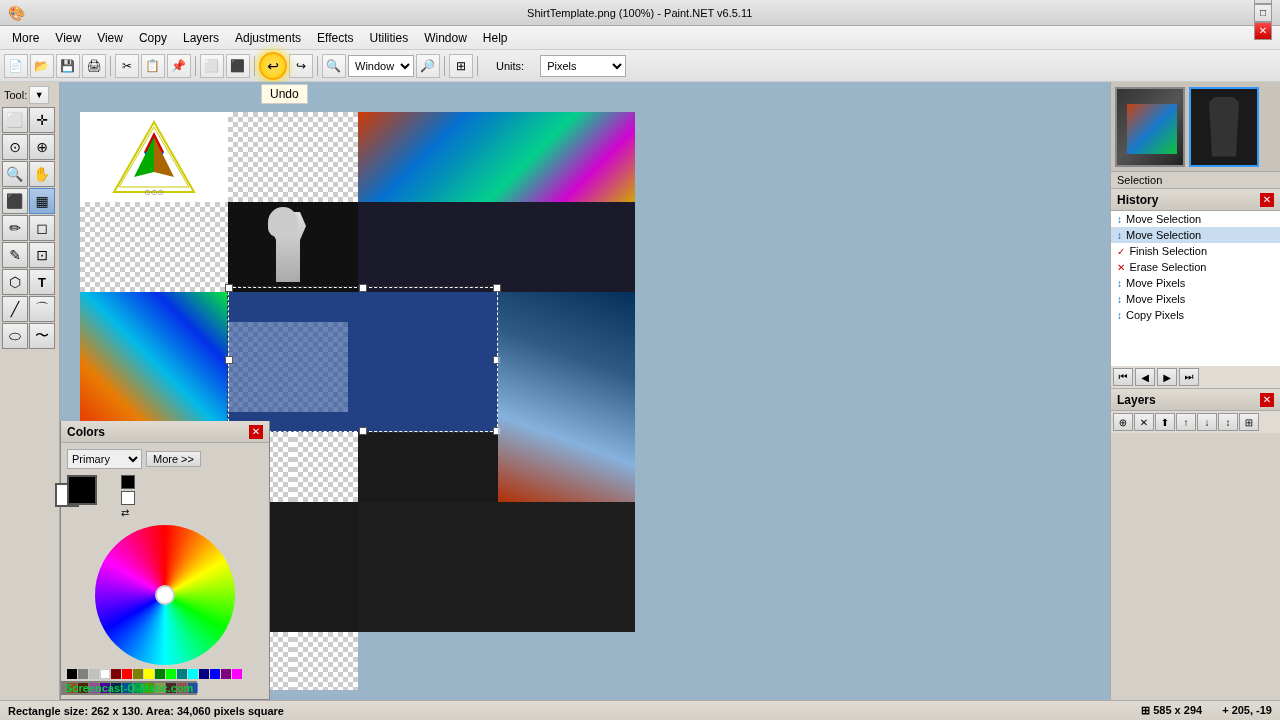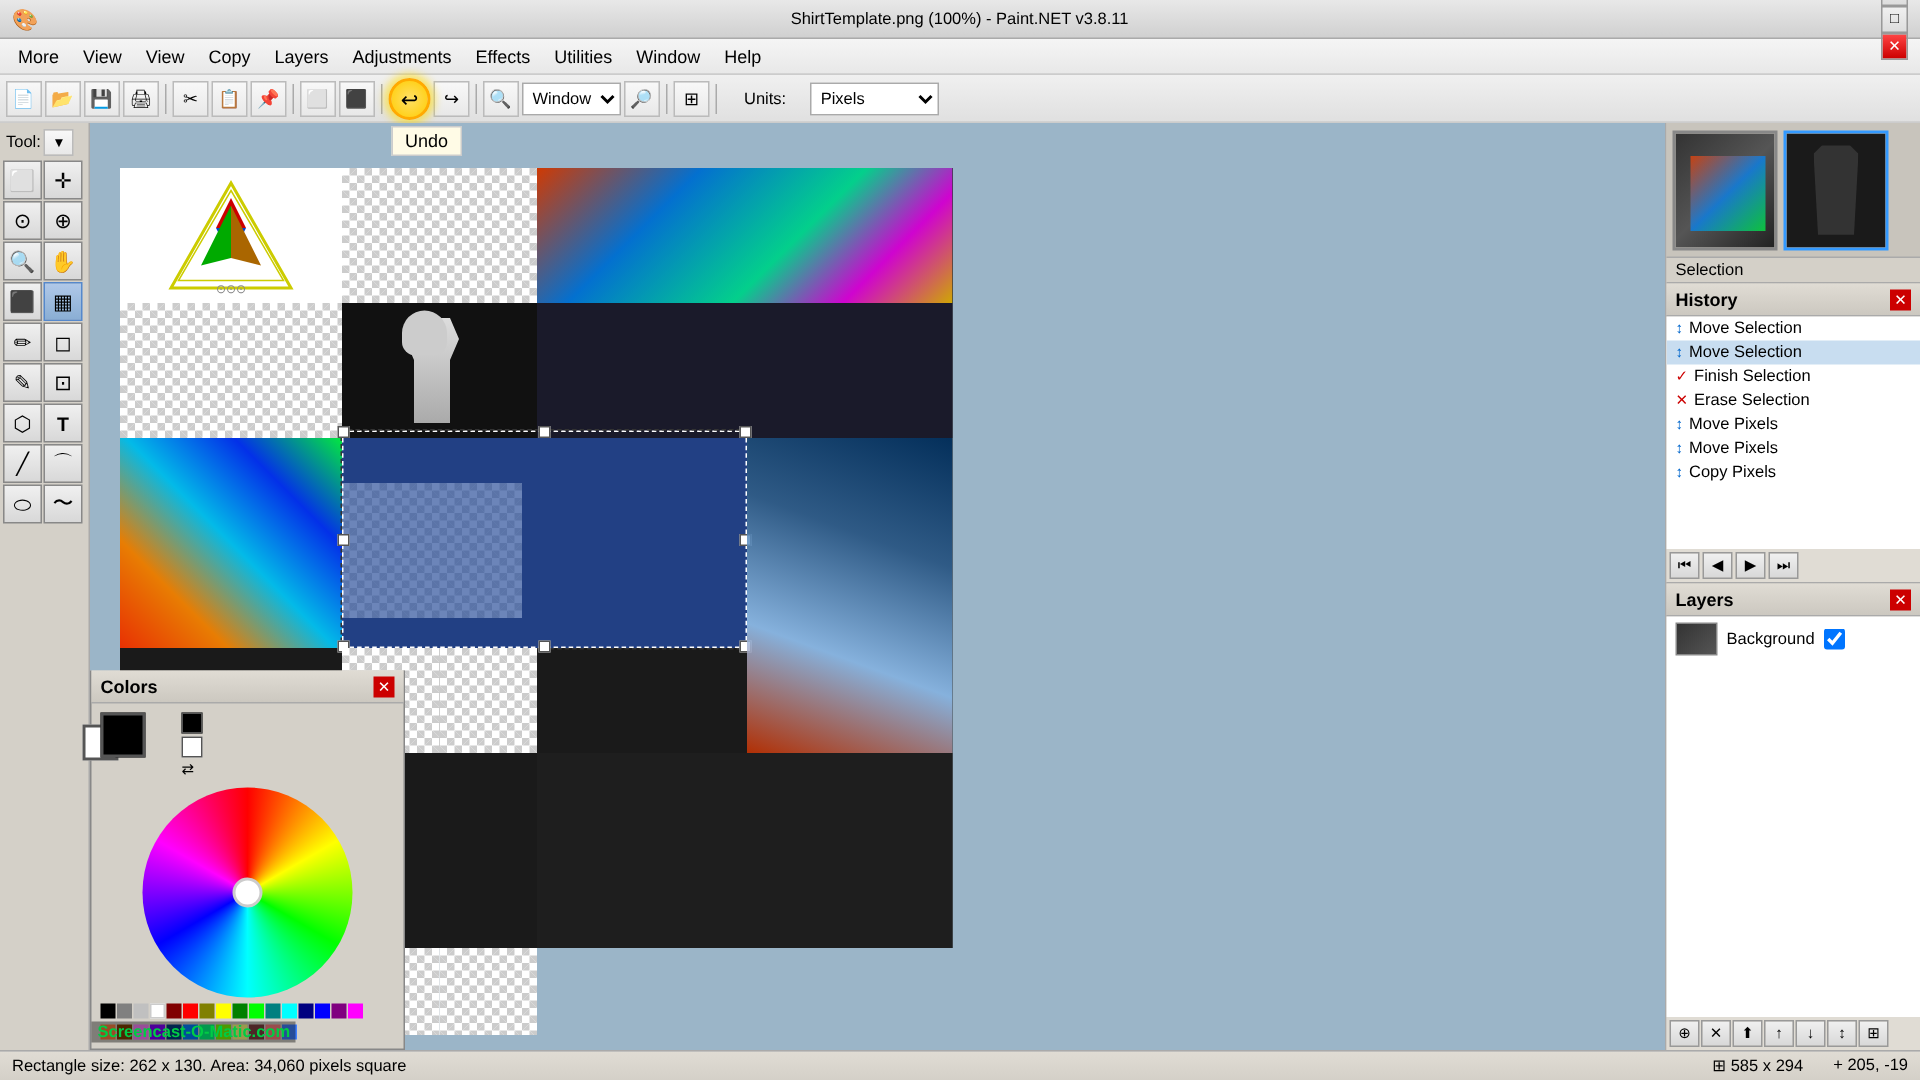--- a/index.html
+++ b/index.html
@@ -357,20 +357,21 @@
       position: absolute;
       left: 0; bottom: 0;
       right: 0; height: 20px;
       background: linear-gradient(to bottom, #e0dcd4, #d4d0c8);
       border-top: 1px solid #aaa;
       display: flex;
       align-items: center;
       padding: 0 8px;
       justify-content: space-between;
       font-size: 11px;
+      font-weight: bold;
     }
     .status-right { display: flex; gap: 20px; }
 
     
     #canvas-wrapper {
       position: absolute;
       top: 10px; left: 10px;
       right: 10px; bottom: 10px;
       overflow: hidden;
       background: #9bb5c8;
@@ -386,21 +387,21 @@
       background-size: 10px 10px;
       background-position: 0 0, 0 5px, 5px -5px, -5px 0px;
       background-color: #fff;
     }
   </style>
 </head>
 <body>
 
 <div id="titlebar">
   <div style="font-size:14px;">🎨</div>
-  <div>ShirtTemplate.png (100%) - Paint.NET v3.8.11</div>
+  <div>ShirtTemplate.png (100%) - Paint.NET v6.5.11</div>
   <div>
     <div class="title-btn">–</div>
     <div class="title-btn">□</div>
     <div class="title-btn close-btn">✕</div>
   </div>
 </div>
 
 <div id="menubar">
   <div class="menu-item">More</div>
   <div class="menu-item">View</div>
@@ -629,48 +630,46 @@
         <div class="hist-btn">▶</div>
         <div class="hist-btn">⏭</div>
       </div>
     </div>
 
     <div id="layers-panel">
       <div class="panel-header">
         <span>Layers</span>
         <button class="panel-close">✕</button>
       </div>
-      <div class="layers-list">
-        <div class="layer-item">
-          <div class="layer-thumb">
-            <div style="width:100%;height:100%;background:linear-gradient(135deg,#333,#555);"></div>
-          </div>
-          <span>Background</span>
-          <input type="checkbox" class="layer-checkbox" checked="" style="">
-        </div>
-      </div>
       <div class="layers-controls">
         <div class="layer-btn">⊕</div>
         <div class="layer-btn">✕</div>
         <div class="layer-btn">⬆</div>
         <div class="layer-btn">↑</div>
         <div class="layer-btn">↓</div>
         <div class="layer-btn">↕</div>
         <div class="layer-btn">⊞</div>
       </div>
     </div>
   </div>
 </div>
 
 <div id="colors-panel">
   <div class="panel-header">
     <span>Colors</span>
     <button class="panel-close">✕</button>
   </div>
   <div class="colors-body">
+    <div class="colors-top">
+      <select class="color-select">
+        <option>Primary</option>
+        <option>Secondary</option>
+      </select>
+      <button class="color-more-btn">More &gt;&gt;</button>
+    </div>
     <div style="display:flex; gap:4px; margin-bottom:6px;">
       <div style="position:relative; width:50px; height:44px;">
         <div class="bg-swatch"></div>
         <div class="fg-swatch" style="position:absolute;top:0;left:0;"></div>
       </div>
       <div style="display:flex; flex-direction:column; gap:2px;">
         <div style="width:14px;height:14px;background:black;border:1px solid #555;"></div>
         <div style="width:14px;height:14px;background:white;border:1px solid #555;"></div>
         <div style="font-size:10px;cursor:pointer;">⇄</div>
       </div>

